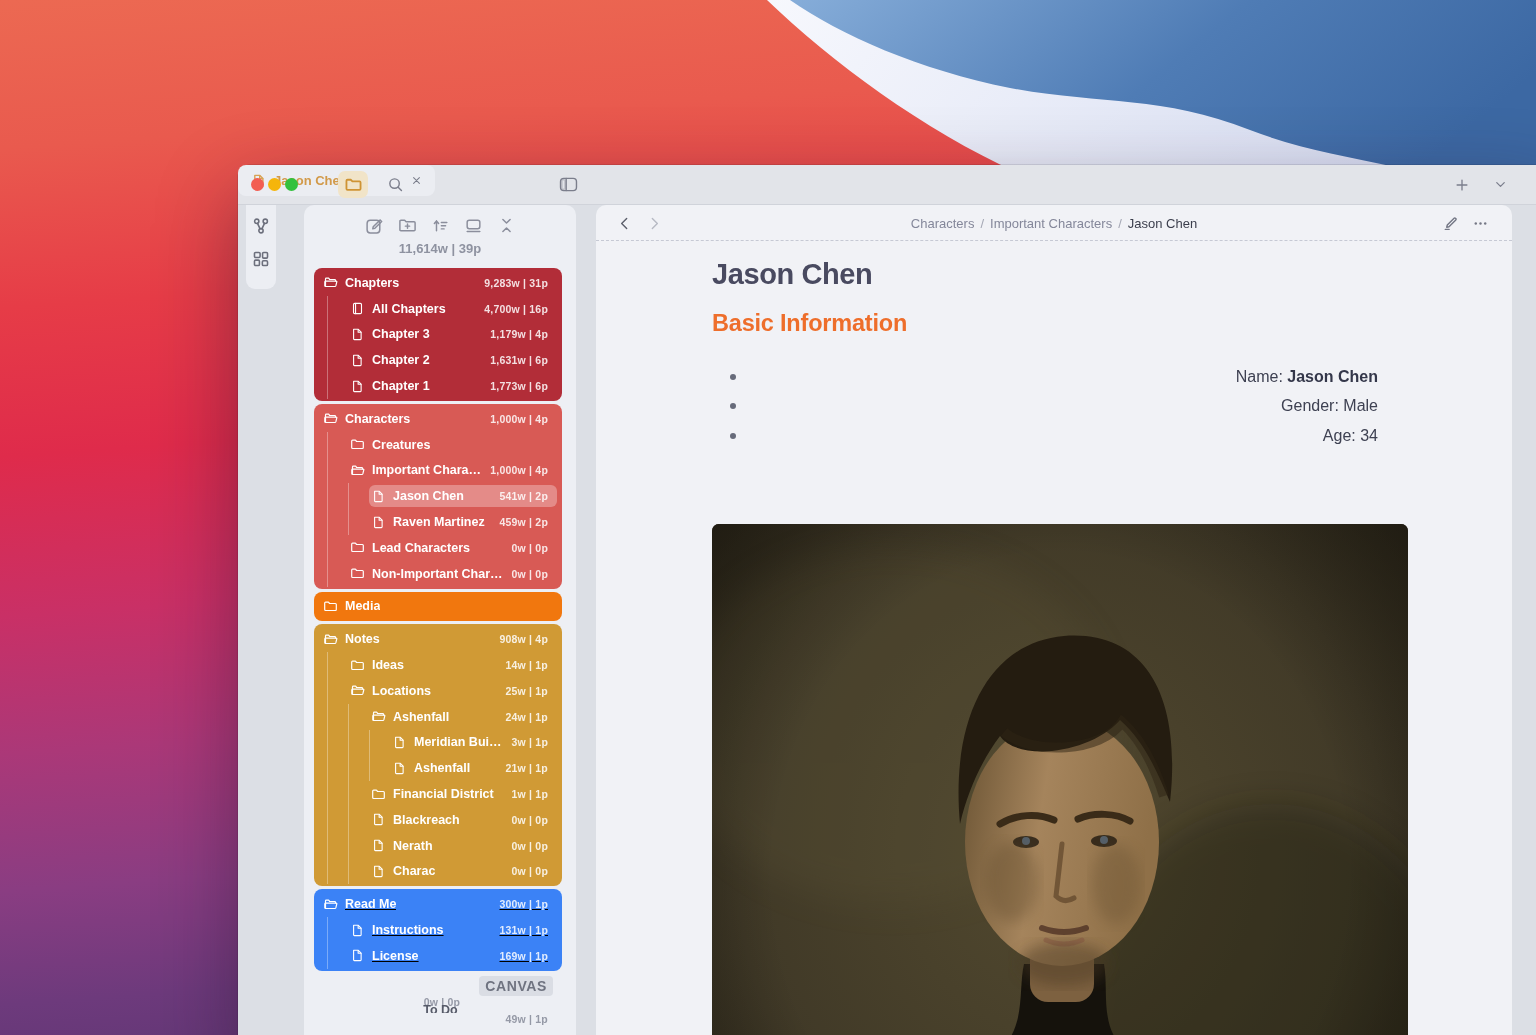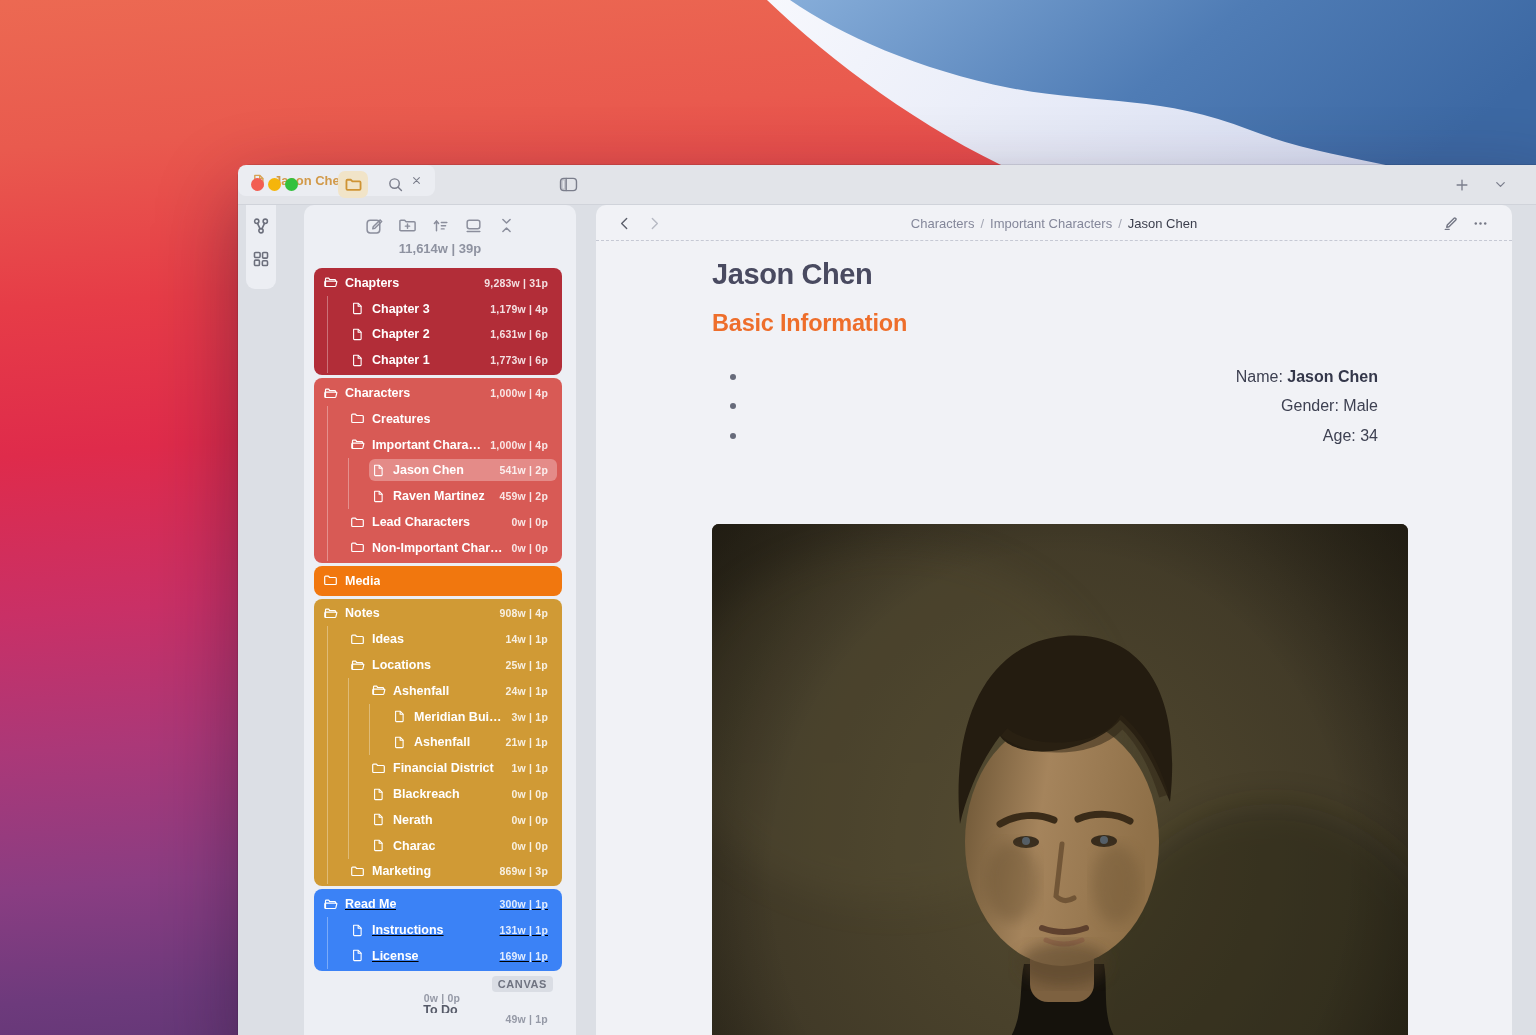--- a/index.html
+++ b/index.html
@@ -51,21 +51,21 @@
   .trow.lvl0 .rowbody{padding-left:9px;}
   .trow.selected .rowbody{background:rgba(255,255,255,.3);}
   .ticon{width:15px;height:14px;flex:none;margin-right:7px;display:flex;align-items:center;justify-content:center;}
   .ticon path,.ticon rect{stroke:#fff;stroke-width:1.2;fill:none;stroke-linecap:round;stroke-linejoin:round;}
   .tlabel{font-size:12.5px;font-weight:600;white-space:nowrap;overflow:hidden;text-overflow:ellipsis;}
   .tcount{margin-left:auto;font-size:10.5px;font-weight:600;color:rgba(255,255,255,.85);padding:0 5px 0 8px;flex:none;letter-spacing:.2px;}
   .trow.plain{color:#565a68;margin-top:2px;}
   .trow.plain .rowbody{padding-left:14px;flex-direction:column;}
   .trow.plain .tlabel{color:#565a68;font-weight:600;font-size:12.5px;}
   .trow.plain .tcount{color:#9599a6;}
-  .badge{margin-left:auto;background:#dadde4;color:#6f7380;font-size:11px;font-weight:700;letter-spacing:.6px;padding:2px 6px;border-radius:4px;flex:none;}
+  .badge{margin-left:auto;background:#dadde4;color:#6f7380;font-size:14px;font-weight:700;letter-spacing:.6px;padding:2px 6px;border-radius:4px;flex:none;}
   .badge + .tcount{margin-left:0;}
 
   
   #editor{left:358px;top:40px;width:916px;bottom:0;background:#f1f2f6;border-radius:10px 10px 0 0;overflow:hidden;}
   #ed-header{position:absolute;top:0;left:0;right:0;height:36px;border-bottom:1px dashed #c6c9d4;}
   .hico{position:absolute;top:8px;width:20px;height:20px;display:flex;align-items:center;justify-content:center;}
   #nav-back path{stroke:#5d606c;}
   #nav-fwd path{stroke:#b7bac4;}
   #btn-edit path,#btn-more circle{stroke:#75788621;}
   #btn-edit path{stroke:#757886;}
@@ -219,20 +219,33 @@
                 </span>
                 <span class="tlabel">Chapters</span>
                 <span class="tcount">9,283w | 31p</span>
               </span>
             </div>
             <div class="trow lvl1">
               <span class="guide"></span>
               <span class="rowbody">
                 <span class="ticon">
                   <svg viewBox="0 0 14 14" width="13" height="13">
+                    <rect x="2.7" y="1.5" width="8.6" height="11" rx="1.3"></rect>
+                    <path d="M4.9 1.5V12.5"></path>
+                  </svg>
+                </span>
+                <span class="tlabel">All Chapters</span>
+                <span class="tcount">4,700w | 16p</span>
+              </span>
+            </div>
+            <div class="trow lvl1">
+              <span class="guide"></span>
+              <span class="rowbody">
+                <span class="ticon">
+                  <svg viewBox="0 0 14 14" width="13" height="13">
                     <path d="M2.8 1.4H7.9L10.9 4.4V11.7Q10.9 12.5 10.1 12.5H3.6Q2.8 12.5 2.8 11.7Z"></path>
                     <path d="M7.7 1.6V4.6H10.7"></path>
                   </svg>
                 </span>
                 <span class="tlabel">Chapter 3</span>
                 <span class="tcount">1,179w | 4p</span>
               </span>
             </div>
             <div class="trow lvl1">
               <span class="guide"></span>
@@ -491,32 +504,20 @@
               <span class="guide"></span>
               <span class="rowbody">
                 <span class="ticon">
                   <svg viewBox="0 0 14 14" width="13" height="13">
                     <path d="M2.8 1.4H7.9L10.9 4.4V11.7Q10.9 12.5 10.1 12.5H3.6Q2.8 12.5 2.8 11.7Z"></path>
                     <path d="M7.7 1.6V4.6H10.7"></path>
                   </svg>
                 </span>
                 <span class="tlabel">Charac</span>
                 <span class="tcount">0w | 0p</span>
-              </span>
-            </div>
-            <div class="trow lvl1">
-              <span class="guide"></span>
-              <span class="rowbody">
-                <span class="ticon">
-                  <svg viewBox="0 0 14 13" width="15" height="13">
-                    <path d="M1.2 3.1Q1.2 2.2 2.1 2.2H4.9L6.1 3.5H11.9Q12.8 3.5 12.8 4.4V9.6Q12.8 10.5 11.9 10.5H2.1Q1.2 10.5 1.2 9.6Z"></path>
-                  </svg>
-                </span>
-                <span class="tlabel">Marketing</span>
-                <span class="tcount">869w | 3p</span>
               </span>
             </div>
           </div>
           <div class="section" style="background: #3b82f6; text-decoration: underline;">
             <div class="trow lvl0">
               <span class="rowbody">
                 <span class="ticon">
                   <svg viewBox="0 0 14 13" width="15" height="13">
                     <path d="M2 9.8 2 3Q2 2.2 2.8 2.2H5.1L6.2 3.5H11.2Q12 3.5 12 4.3V5"></path>
                     <path d="M1.3 5.9Q1.5 5.2 2.2 5.2H12.7Q13.5 5.2 13.3 5.9L12.3 9.9Q12.1 10.5 11.4 10.5H2.1Q1.4 10.5 1.3 9.9Z"></path>

